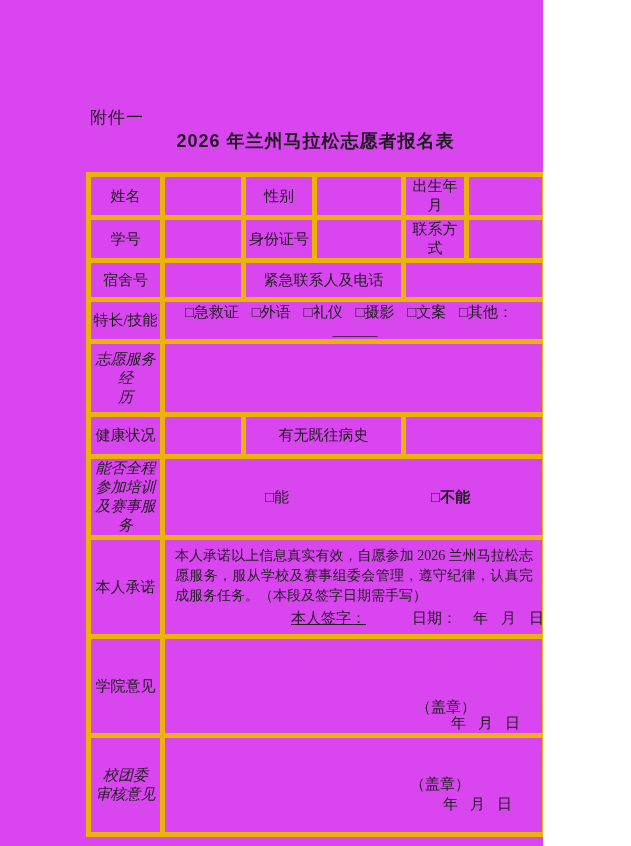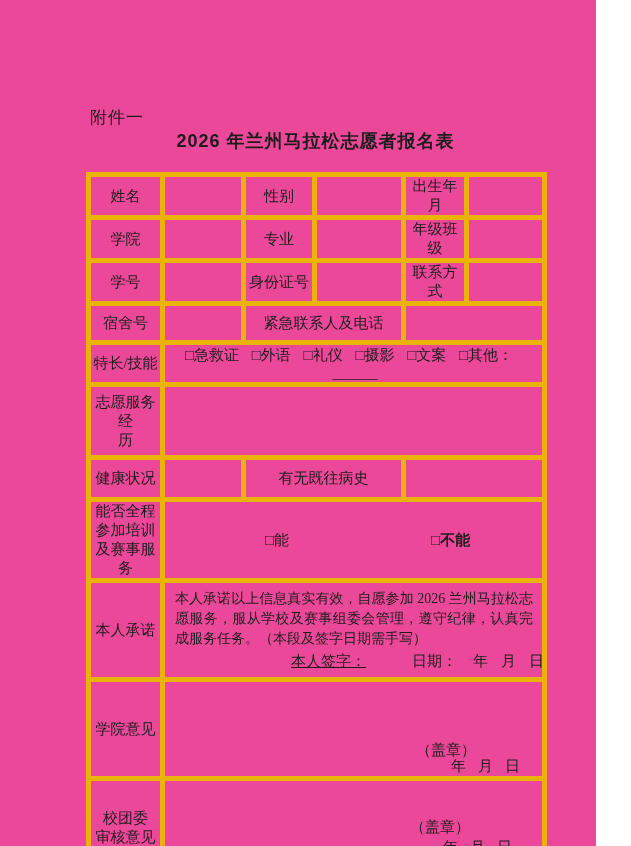--- a/index.html
+++ b/index.html
@@ -1,19 +1,19 @@
 <!DOCTYPE html>
 <html><head>
 <meta charset="utf-8">
 <style>
   html,body{margin:0;padding:0;background:#ffffff;}
   .page{
     position:relative;
-    width:596px;height:846px;
-    background:#ec4899;
+    width:543px;height:846px;
+    background:#d946ef;
     font-family:"Liberation Serif","DejaVu Serif",serif;
     color:#1c1c1c;
     overflow:hidden;
   }
   .attachment{
     position:absolute;top:106px;left:90px;
     font-size:17px;letter-spacing:1px;
   }
   .title{
     position:absolute;top:129px;left:0;width:631px;
@@ -25,21 +25,21 @@
     position:absolute;left:86px;top:172px;
     border-collapse:collapse;table-layout:fixed;width:457px;
   }
   table.form td{
     border:5px solid #eab308;
     font-size:15px;
     padding:0;
     vertical-align:middle;
   }
   td.lbl{text-align:center;line-height:19px;padding:2px 1px;}
-  td.lbl .ln{display:block;}
+  td.lbl .ln{display:block;font-style:italic;}
   td.ctr{text-align:center;}
   .opt{white-space:nowrap;}
   .cbrow .opt{margin-right:9px;}
   .cbrow .opt:last-of-type{margin-right:0;}
   .blankline{margin-left:3px;letter-spacing:0px;}
   .avail{display:flex;align-items:center;height:59px;}
   .avail .opt-yes{margin-left:100px;}
   .avail .opt-no{margin-left:142px;font-weight:bold;}
   .commit{
     display:flex;flex-direction:column;justify-content:space-between;
@@ -83,28 +83,20 @@
     <tbody>
         <tr style="height:30px">
       <td class="lbl">姓名</td>
       <td></td>
       <td class="lbl">性别</td>
       <td></td>
       <td class="lbl">出生年月</td>
       <td></td>
     </tr>
 
-    <tr style="height:30px">
-      <td class="lbl">学院</td>
-      <td></td>
-      <td class="lbl">专业</td>
-      <td></td>
-      <td class="lbl">年级班级</td>
-      <td></td>
-    </tr>
 
     <tr style="height:33px">
       <td class="lbl">学号</td>
       <td></td>
       <td class="lbl">身份证号</td>
       <td></td>
       <td class="lbl">联系方式</td>
       <td></td>
     </tr>
 

